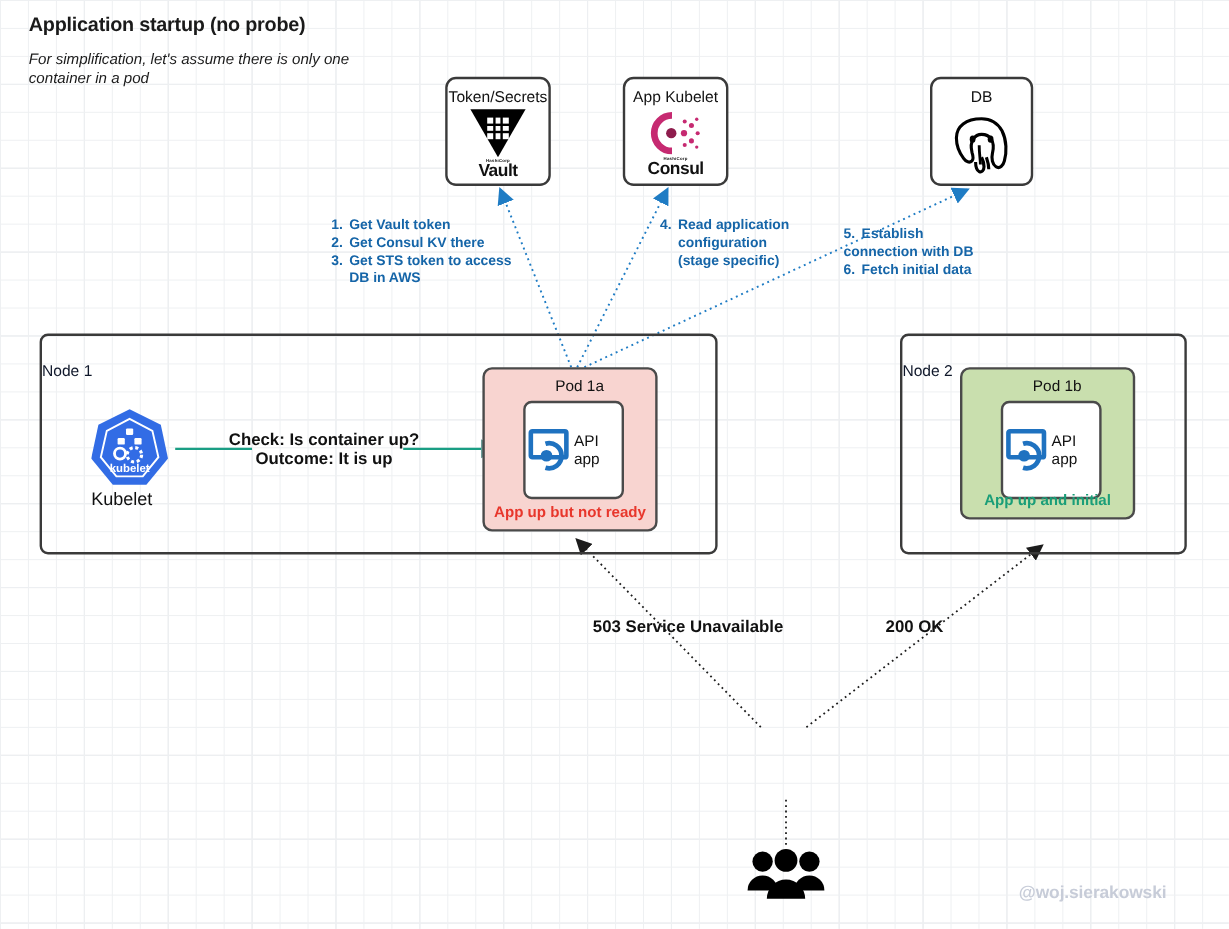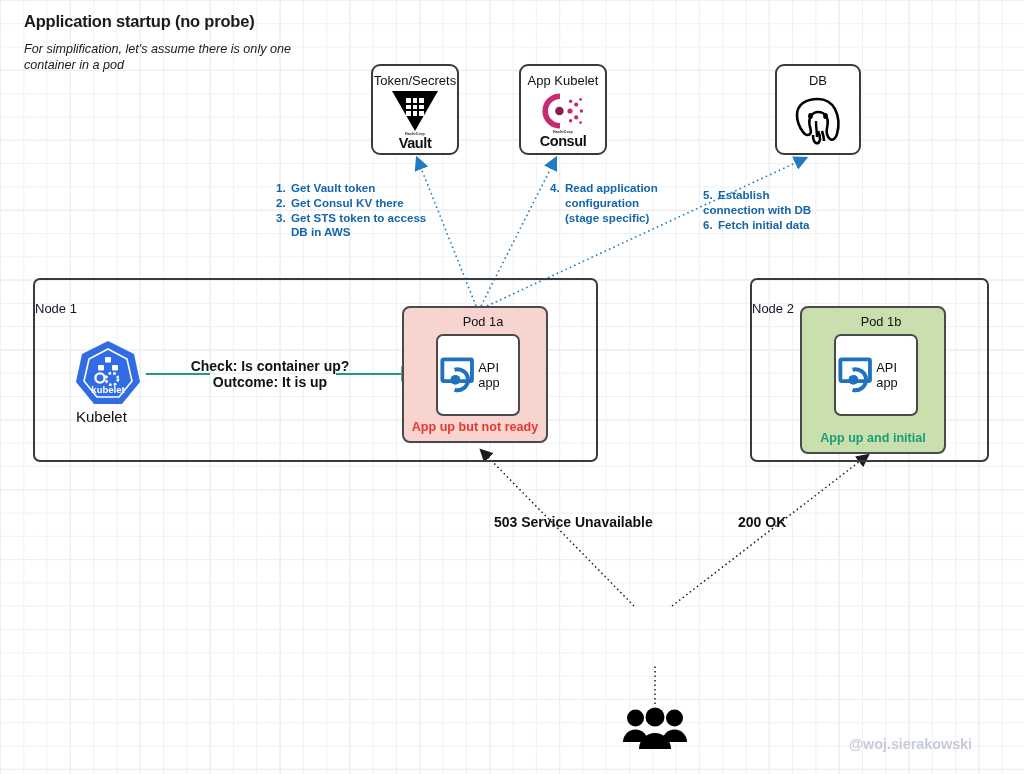--- a/index.html
+++ b/index.html
@@ -440,21 +440,21 @@
         <div class="container-caption">API app</div>
       </div>
     </div>
     <div class="pod-status status-red">App up but not ready</div>
   </div>
 
   <div class="node-box" style="left:750px; top:278px; width:239px; height:184px;">
     <div class="node-label">Node 2</div>
   </div>
 
-  <div class="pod-box pod-green" style="left:800px; top:306px; width:146px; height:148px;padding-left:36px;">
+  <div class="pod-box pod-green" style="left:800px; top:306px; width:146px; height:127px;padding-left:36px;">
     <div class="pod-label">Pod 1b</div>
     <div class="container-box" style="left:32px; top:26px; width:84px; height:82px;">
       <div class="container-inner">
         <svg width="44" height="42" viewBox="0 0 44 42">
           <rect x="5" y="3" width="34" height="25" rx="1.5" fill="none" stroke="#1f72c0" stroke-width="4.4"></rect>
           <path d="M19,15 A12,12 0 1 1 19,38" fill="none" stroke="#1f72c0" stroke-width="4.6" stroke-linecap="butt"></path>
           <circle cx="20" cy="26.5" r="5.6" fill="#1f72c0"></circle>
         </svg>
         <div class="container-caption">API app</div>
       </div>

